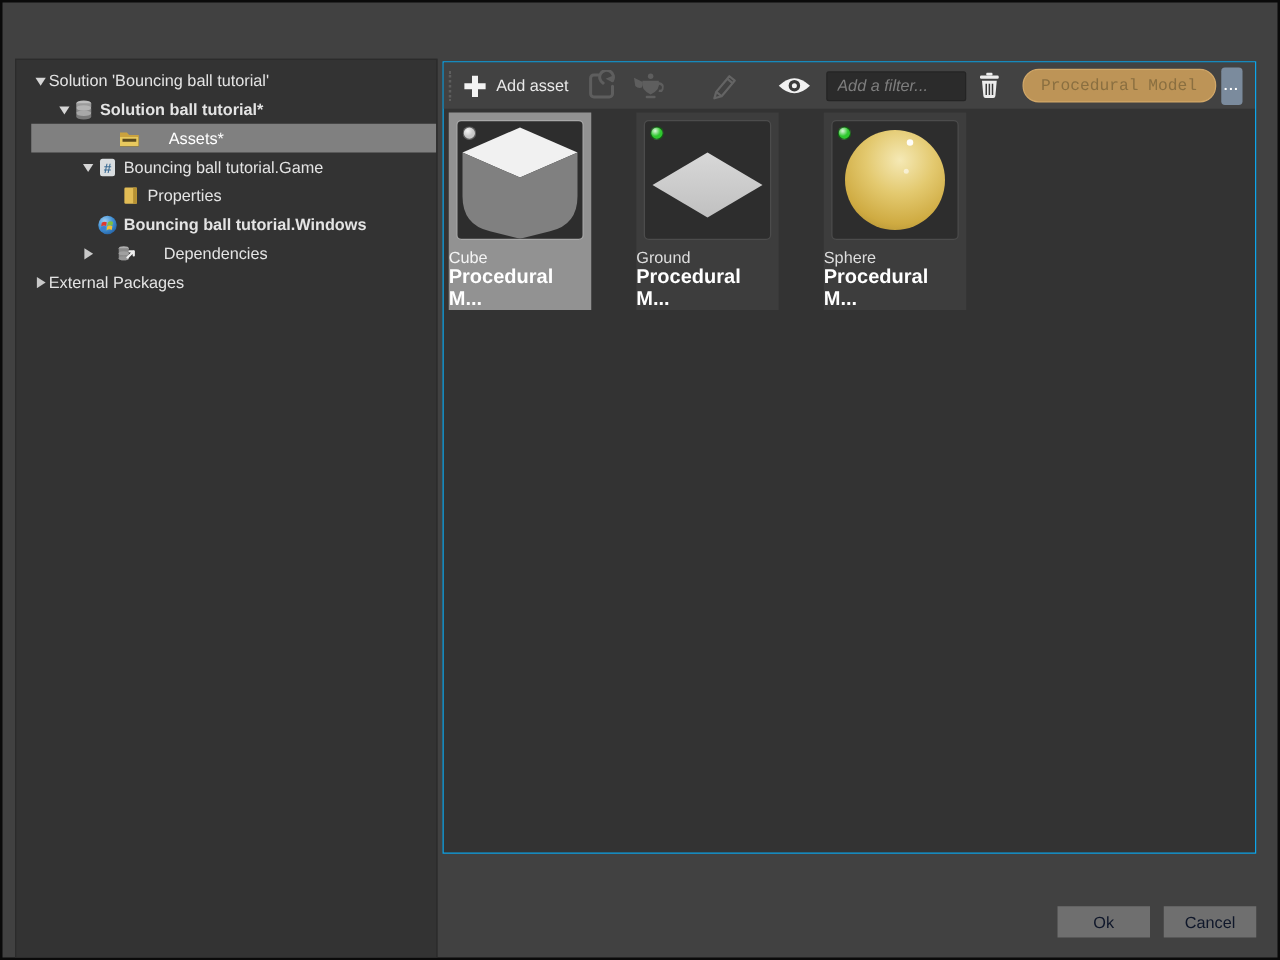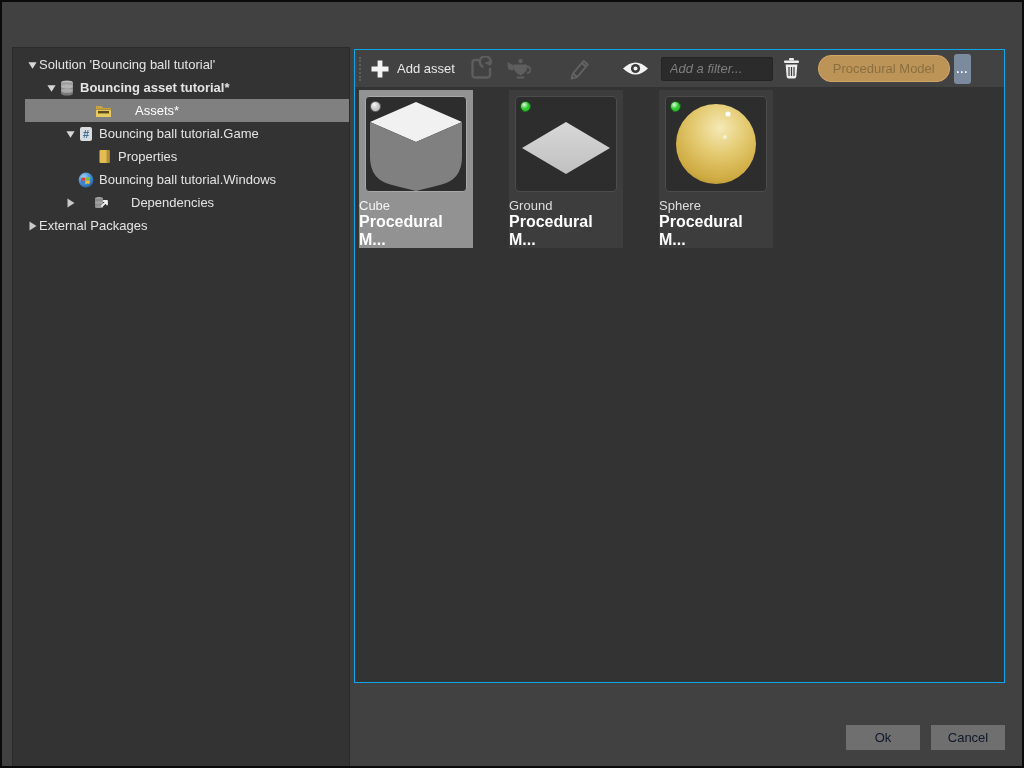--- a/index.html
+++ b/index.html
@@ -23,21 +23,21 @@
   .tree-row.bold .t-label{font-weight:bold;}
 
   
   .right-panel{position:absolute;left:352px;top:47px;width:651px;height:634px;background:#333333;border:1px solid #0ea5e9;box-sizing:border-box;}
   .toolbar{height:37px;background:#424242;display:flex;align-items:center;}
   .grip{height:24px;border-left:2px dotted #5e5e5e;margin:0 3px 0 4px;}
   .tb-btn{display:flex;align-items:center;gap:7px;padding:0 6px;height:30px;color:#e9e9e9;font-size:13px;cursor:default;}
   .tb-icon{display:flex;align-items:center;justify-content:center;}
   .filter-input{margin-left:6px;width:112px;height:24px;background:#2b2b2b;border:1px solid #242424;border-radius:2px;color:#cccccc;font-size:13px;padding:0 8px;box-sizing:border-box;font-family:"Liberation Sans",sans-serif;}
   .filter-input::placeholder{color:#7e7e7e;font-style:italic;}
-  .tag{margin-left:12px;height:25px;display:flex;align-items:center;padding:0 14px;background:#bd9457;border:1px solid #d1a768;border-radius:13px;color:#8a6f40;font-size:13px;}
+  .tag{margin-left:12px;height:25px;display:flex;align-items:center;padding:0 14px;background:#bd9457;border:1px solid #d1a768;border-radius:13px;color:#8a6f40;font-size:13px;font-family:Liberation Mono, monospace;}
   .more-btn{margin-left:4px;width:17px;height:30px;background:#7b8b9d;border-radius:3px;color:#ffffff;font-size:11px;font-weight:bold;display:flex;align-items:center;justify-content:center;letter-spacing:1px;}
 
   
   .asset-grid{display:flex;gap:36px;padding:3px 0 0 4px;}
   .tile{width:114px;height:158px;background:#3d3d3d;position:relative;}
   .tile.selected{background:#929292;}
   .thumb{width:102px;height:96px;margin:6px auto 0;background:#2d2d2d;border:1px solid #4c4c4c;border-radius:4px;position:relative;box-sizing:border-box;overflow:hidden;}
   .tile.selected .thumb{border-color:#a8a8a8;}
   .dot{width:9px;height:9px;border-radius:50%;position:absolute;top:4px;left:4px;border:1px solid rgba(0,0,0,.55);box-sizing:content-box;}
   .a-name{margin-top:6px;text-align:left;font-size:13px;color:#dedede;line-height:15px;}
@@ -75,21 +75,21 @@
             <g>
               <ellipse cx="7" cy="2.6" rx="6" ry="2.2" fill="#bdbdbd"></ellipse>
               <path d="M1,2.6 h12 v3 a6,2.2 0 0 1 -12,0 z" fill="#9a9a9a"></path>
               <path d="M1,6.8 h12 v3 a6,2.2 0 0 1 -12,0 z" fill="#8a8a8a"></path>
               <path d="M1,11 h12 v2.4 a6,2.2 0 0 1 -12,0 z" fill="#7a7a7a"></path>
               <ellipse cx="7" cy="6.4" rx="6" ry="2.2" fill="#b3b3b3"></ellipse>
               <ellipse cx="7" cy="10.6" rx="6" ry="2.2" fill="#a8a8a8"></ellipse>
             </g>
           </svg>
         </span>
-        <span class="t-label">Bouncing asset tutorial*</span>
+        <span class="t-label">Solution ball tutorial*</span>
       </div>
       <div class="tree-row selected" style="padding-left: 38px;">
         <span class="expander"></span>
         <span class="t-icon">
           <svg width="17" height="14" viewBox="0 0 17 14">
             <path d="M1,2 h5.5 l1.8,2 H16 v9 H1 Z" fill="#caa23e"></path>
             <path d="M1,5.5 h15 V13 H1 Z" fill="#e5c express05e"></path>
             <path d="M1,5.5 h15 V13 H1 Z" fill="#e8c95e"></path>
             <rect x="3" y="7" width="11" height="2.4" fill="#5a4a1e"></rect>
           </svg>
@@ -113,21 +113,21 @@
       <div class="tree-row" style="padding-left: 57px;">
         <span class="expander"></span>
         <span class="t-icon">
           <svg width="13" height="15" viewBox="0 0 13 15">
             <rect x="1.5" y="1" width="10" height="13" rx="1" fill="#e2bc55"></rect>
             <rect x="8.5" y="1" width="3" height="13" fill="#b59134"></rect>
           </svg>
         </span>
         <span class="t-label">Properties</span>
       </div>
-      <div class="tree-row" style="padding-left: 38px;">
+      <div class="tree-row" style="padding-left: 38px; font-weight: bold;">
         <span class="expander"></span>
         <span class="t-icon">
           <svg width="16" height="16" viewBox="0 0 16 16">
             <defs>
               <radialGradient id="worb" cx="0.35" cy="0.3" r="0.9">
                 <stop offset="0" stop-color="#9fd0f5"></stop>
                 <stop offset="0.5" stop-color="#3f8fd4"></stop>
                 <stop offset="1" stop-color="#1b4f8f"></stop>
               </radialGradient>
             </defs>

